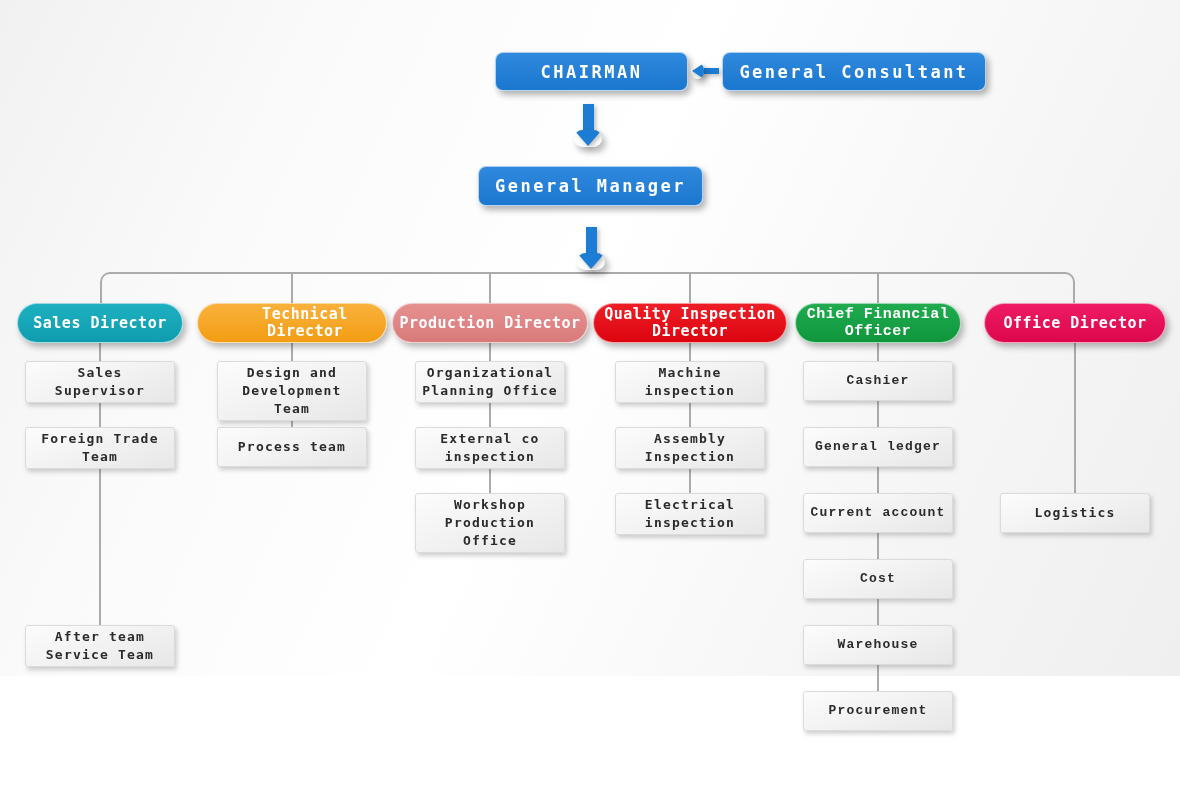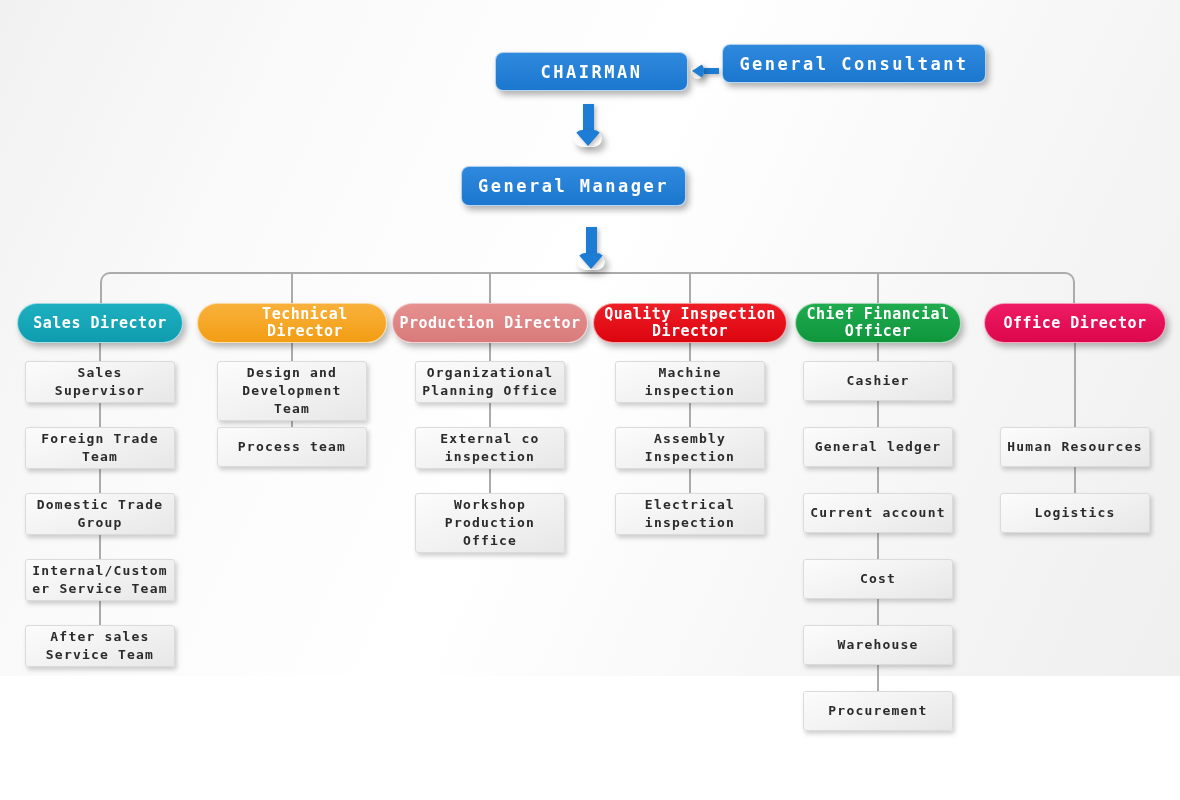--- a/index.html
+++ b/index.html
@@ -70,52 +70,48 @@
 
 <div id="canvas">
 
   <div class="bluebox" style="left:495px;top:52px;width:191px;height:37px;">CHAIRMAN</div>
 
   <div class="larrow" style="left:691px;top:63px;">
     <span class="head"></span>
     <span class="stem"></span>
   </div>
 
-  <div class="bluebox" style="left:722px;top:44px;width:262px;height:37px;">General Consultant</div>
+  <div class="bluebox" style="left:722px;top:52px;width:262px;height:37px;">General Consultant</div>
 
   <div class="varrow" style="left:574px;top:104px;">
     <span class="stem"></span>
     <span class="head"></span>
   </div>
 
-  <div class="bluebox" style="left:461px;top:166px;width:223px;height:38px;">General Manager</div>
+  <div class="bluebox" style="left:478px;top:166px;width:223px;height:38px;">General Manager</div>
 
   <div class="varrow" style="left:577px;top:227px;">
     <span class="stem"></span>
     <span class="head"></span>
   </div>
 
   <div id="main-bar"></div>
   <div class="drop" style="left:291px;"></div>
   <div class="drop" style="left:489px;"></div>
   <div class="drop" style="left:689px;"></div>
   <div class="drop" style="left:877px;"></div>
 
   <div class="col" style="left:0px;">
     <div class="spine" style="height:302px;"></div>
     <div class="head c-teal" style="width:166px;">Sales Director</div>
     <div class="item t0">Sales
 Supervisor</div>
     <div class="item t1">Foreign Trade
 Team</div>
-    <div class="item t2">Domestic Trade
-Group</div>
-    <div class="item t3">Internal/Custom
-er Service Team</div>
-    <div class="item t4">After sales
+    <div class="item t4">After team
 Service Team</div>
   </div>
 
   <div class="col" style="left:192px;">
     <div class="spine" style="height:104px;"></div>
     <div class="head c-orange" style="width:190px;padding-left:26px;">Technical Director</div>
     <div class="item t0">Design and
 Development Team</div>
     <div class="item t1">Process team</div>
   </div>
@@ -136,32 +132,31 @@
     <div class="head c-red" style="width:194px;">Quality Inspection
 Director</div>
     <div class="item t0">Machine
 inspection</div>
     <div class="item t1">Assembly
 Inspection</div>
     <div class="item t2">Electrical
 inspection</div>
   </div>
 
-  <div class="col" style="left:778px;">
+  <div class="col" style="left:778px;font-family:Liberation Mono, monospace;">
     <div class="spine" style="height:368px;"></div>
     <div class="head c-green" style="width:166px;">Chief Financial
 Officer</div>
     <div class="item t0">Cashier</div>
     <div class="item t1">General ledger</div>
     <div class="item t2">Current account</div>
     <div class="item t3">Cost</div>
     <div class="item t5">Procurement</div>
     <div class="item t4">Warehouse</div>
   </div>
 
   <div class="col" style="left:975px;">
     <div class="spine" style="height:170px;"></div>
     <div class="head c-pink" style="width:182px;">Office Director</div>
-    <div class="item t1">Human Resources</div>
     <div class="item t2">Logistics</div>
   </div>
 
 </div>
 
 </body></html>

